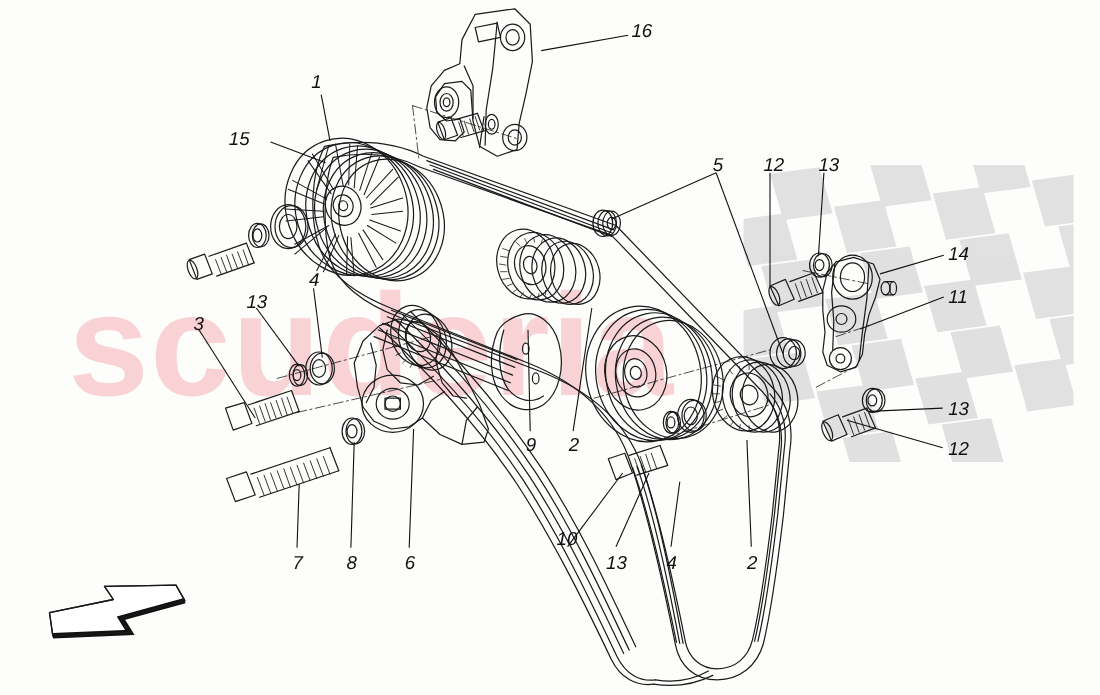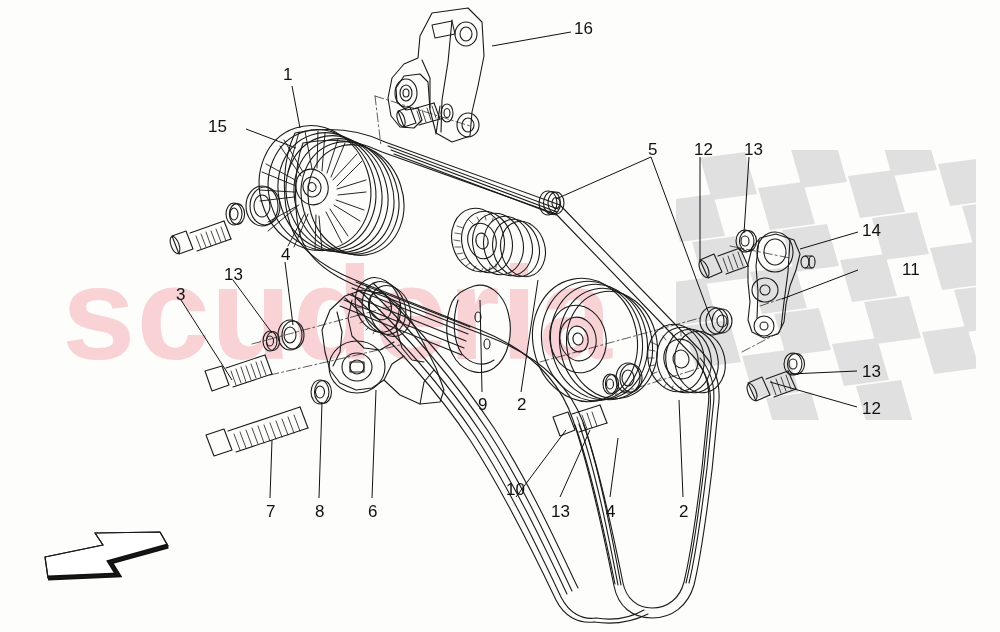--- a/index.html
+++ b/index.html
@@ -51,20 +51,21 @@
     white-space: nowrap;
   }
   .callout-num {
     position: absolute;
     font-family: "Liberation Sans", sans-serif;
     font-size: 17px;
     font-weight: normal;
     color: #111111;
     user-select: none;
     line-height: 1;
+    font-style: italic;
   }
 </style>
 </head>
 <body>
 
 <div id="page">
 
   <div class="wm-scuderia">scuderia</div>
 
   <svg id="diagram-svg" viewBox="0 0 1000 632">
@@ -572,21 +573,21 @@
   </svg>
 
   <div id="callout-layer">
       <div class="callout-num" style="left: 283px; top: 66px;">1</div>
       <div class="callout-num" style="left: 574px; top: 20px;">16</div>
       <div class="callout-num" style="left: 208px; top: 118px;">15</div>
       <div class="callout-num" style="left: 648px; top: 141px;">5</div>
       <div class="callout-num" style="left: 694px; top: 141px;">12</div>
       <div class="callout-num" style="left: 744px; top: 141px;">13</div>
       <div class="callout-num" style="left: 862px; top: 222px;">14</div>
-      <div class="callout-num" style="left: 862px; top: 261px; margin-left: 40px;">11</div>
+      <div class="callout-num" style="left: 862px; top: 261px;">11</div>
       <div class="callout-num" style="left: 281px; top: 246px;">4</div>
       <div class="callout-num" style="left: 224px; top: 266px;">13</div>
       <div class="callout-num" style="left: 176px; top: 286px;">3</div>
       <div class="callout-num" style="left: 862px; top: 363px;">13</div>
       <div class="callout-num" style="left: 862px; top: 400px;">12</div>
       <div class="callout-num" style="left: 478px; top: 396px;">9</div>
       <div class="callout-num" style="left: 517px; top: 396px;">2</div>
       <div class="callout-num" style="left: 266px; top: 503px;">7</div>
       <div class="callout-num" style="left: 315px; top: 503px;">8</div>
       <div class="callout-num" style="left: 368px; top: 503px;">6</div>

